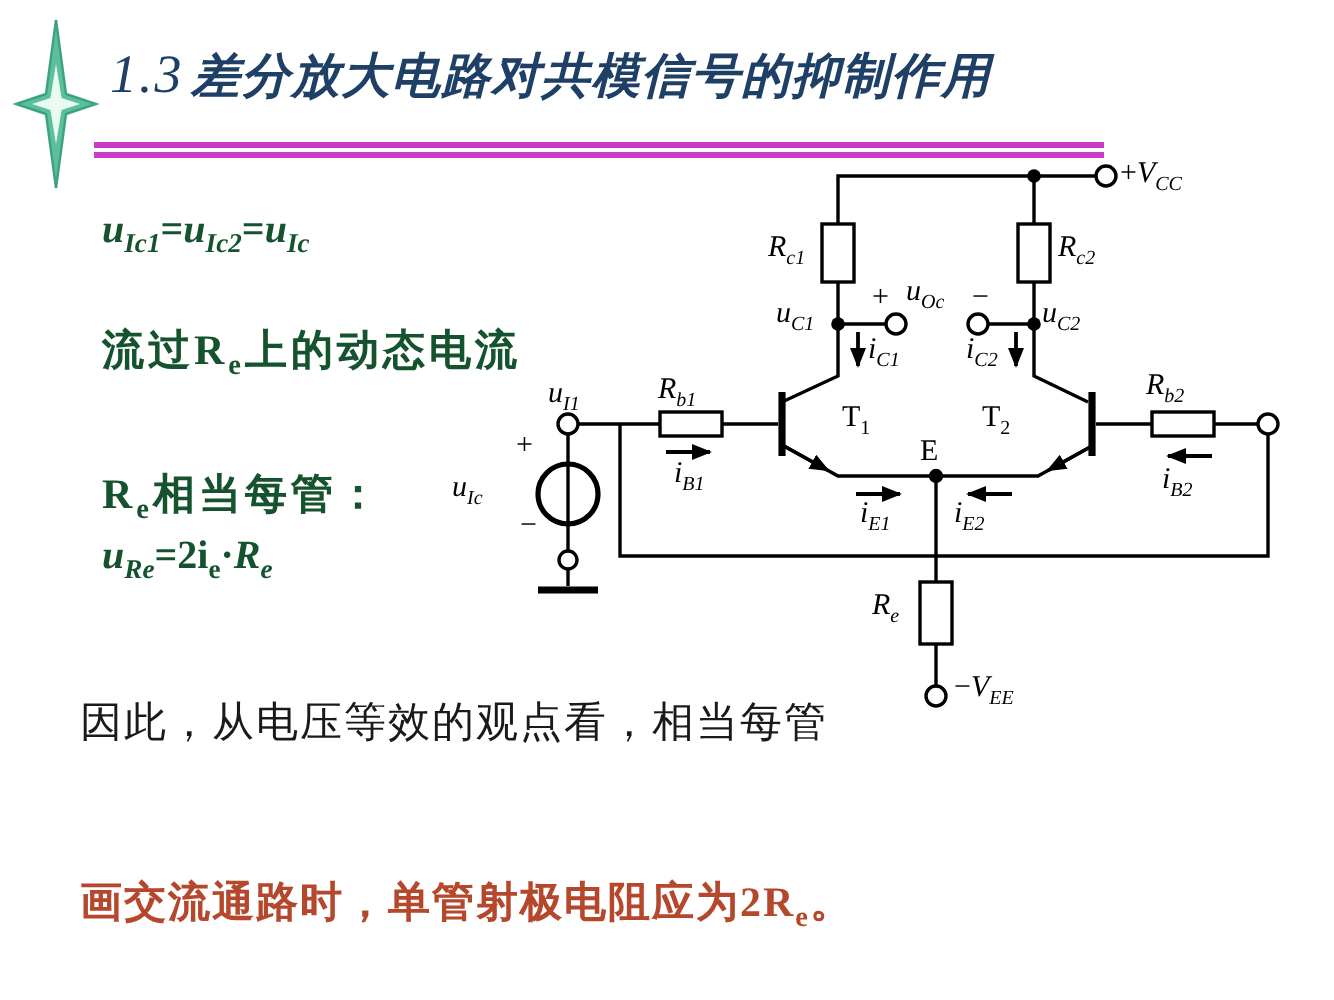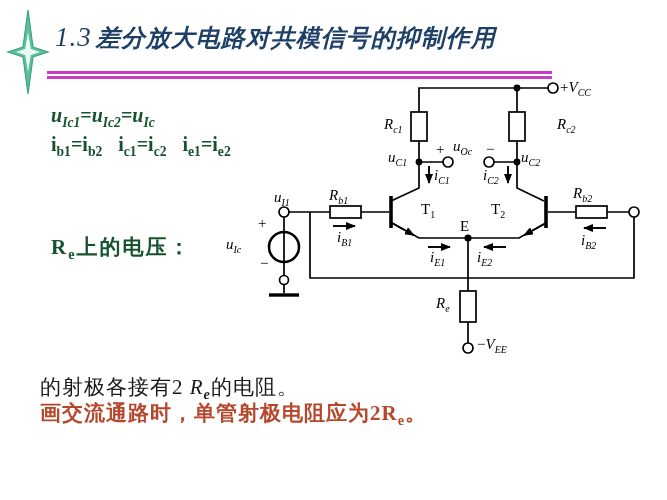--- a/index.html
+++ b/index.html
@@ -17,21 +17,21 @@
   
   .fline{position:absolute;left:31px;font-weight:bold;font-size:20px;color:#14532d;white-space:nowrap;margin-left:20px;}
   .fline.cjk{font-size:21px;letter-spacing:2px;}
   .fline .v{font-style:italic;}
   .fline .gap{margin-left:16px;}
   sub{font-size:68%;line-height:0;font-weight:bold;}
 
   
   .pline{position:absolute;left:40px;font-size:21px;color:#1a1a1a;white-space:nowrap;letter-spacing:1px;}
   .pline .v{font-style:italic;}
-  .pline.red{color:#b5482c;font-weight:bold;}
+  .pline.red{color:#b5482c;font-weight:bold;margin-top:38px;}
 
   
   .clab{position:absolute;font-size:15px;color:#000;white-space:nowrap;font-weight:normal;}
   .clab .v{font-style:italic;}
   .clab sub{font-size:10px;font-weight:normal;}
   svg.circ{position:absolute;left:0;top:0;}
 </style>
 </head>
 <body>
 
@@ -39,24 +39,25 @@
 
   <svg class="star" width="52" height="88" viewBox="0 0 52 88">
     <polygon points="26,2 31,39 46,44 31,49 26,86 21,49 6,44 21,39" fill="#5cc09b" stroke="#3da183" stroke-width="1.2"></polygon>
     <polygon points="26,24 28.8,41 38,44 28.8,47 26,64 23.2,47 14,44 23.2,41" fill="#eafaf3"></polygon>
   </svg>
 
   <div class="title"><span class="tnum">1.3</span> <span class="ttext">差分放大电路对共模信号的抑制作用</span></div>
   <div class="divider"></div>
 
   <div class="fline" style="top:104px"><span class="v">u<sub>Ic1</sub></span><span>=</span><span class="v">u<sub>Ic2</sub></span><span>=</span><span class="v">u<sub>Ic</sub></span></div>
-  <div class="fline" style="top:133px"><span><span>i<sub>b1</sub></span><span>=</span><span>i<sub>b2</sub></span></span><span class="gap"><span>i<sub>c1</sub></span><span>=</span><span>i<sub>c2</sub></span></span><span class="gap"><span>i<sub>e1</sub></span><span>=</span><span>i<sub>e2</sub></span></span></div>
-  <div class="fline cjk" style="top:233px"><span>R<sub>e</sub></span><span>上的电压：</span></div>
+  <div class="fline cjk" style="top:161px"><span>流过</span><span>R<sub>e</sub></span><span>上的动态电流</span></div>
+  <div class="fline cjk" style="top:233px"><span>R<sub>e</sub></span><span>相当每管：</span></div>
+  <div class="fline" style="top:267px"><span class="v">u<sub>Re</sub></span><span>=2</span><span>i<sub>e</sub></span><span>·</span><span class="v">R<sub>e</sub></span></div>
 
-  <div class="pline" style="top:373px"><span>的射极各接有2 </span><span class="v">R<sub>e</sub></span><span>的电阻。</span></div>
+  <div class="pline" style="top:347px"><span>因此，从电压等效的观点看，相当每管</span></div>
   <div class="pline red" style="top:399px"><span>画交流通路时，单管射极电阻应为2</span><span>R<sub>e</sub></span><span>。</span></div>
 
   <svg class="circ" width="667" height="500" viewBox="0 0 667 500">
     <defs>
       <marker id="ah" viewBox="0 0 10 8" refX="9" refY="4" markerWidth="10" markerHeight="8" markerUnits="userSpaceOnUse" orient="auto">
         <path d="M0,0 L10,4 L0,8 Z" fill="#000"></path>
       </marker>
     </defs>
     <g stroke="#000" stroke-width="1.7" fill="none">
 
@@ -112,21 +113,21 @@
 
       <circle cx="517" cy="88" r="3.4" fill="#000" stroke="none"></circle>
       <circle cx="419" cy="162" r="3.4" fill="#000" stroke="none"></circle>
       <circle cx="517" cy="162" r="3.4" fill="#000" stroke="none"></circle>
       <circle cx="468" cy="238" r="3.6" fill="#000" stroke="none"></circle>
     </g>
   </svg>
 
   <div class="clab" style="left:560px;top:79px"><span>+</span><span class="v">V<sub>CC</sub></span></div>
   <div class="clab" style="left:384px;top:116px"><span class="v">R<sub>c1</sub></span></div>
-  <div class="clab" style="left:557px;top:116px"><span class="v">R<sub>c2</sub></span></div>
+  <div class="clab" style="left:529px;top:116px"><span class="v">R<sub>c2</sub></span></div>
   <div class="clab" style="left:388px;top:149px"><span class="v">u<sub>C1</sub></span></div>
   <div class="clab" style="left:436px;top:141px"><span>+</span></div>
   <div class="clab" style="left:453px;top:138px"><span class="v">u<sub>Oc</sub></span></div>
   <div class="clab" style="left:486px;top:141px"><span>−</span></div>
   <div class="clab" style="left:521px;top:149px"><span class="v">u<sub>C2</sub></span></div>
   <div class="clab" style="left:434px;top:167px"><span class="v">i<sub>C1</sub></span></div>
   <div class="clab" style="left:483px;top:167px"><span class="v">i<sub>C2</sub></span></div>
   <div class="clab" style="left:421px;top:201px"><span>T<sub>1</sub></span></div>
   <div class="clab" style="left:491px;top:201px"><span>T<sub>2</sub></span></div>
   <div class="clab" style="left:460px;top:218px"><span>E</span></div>

